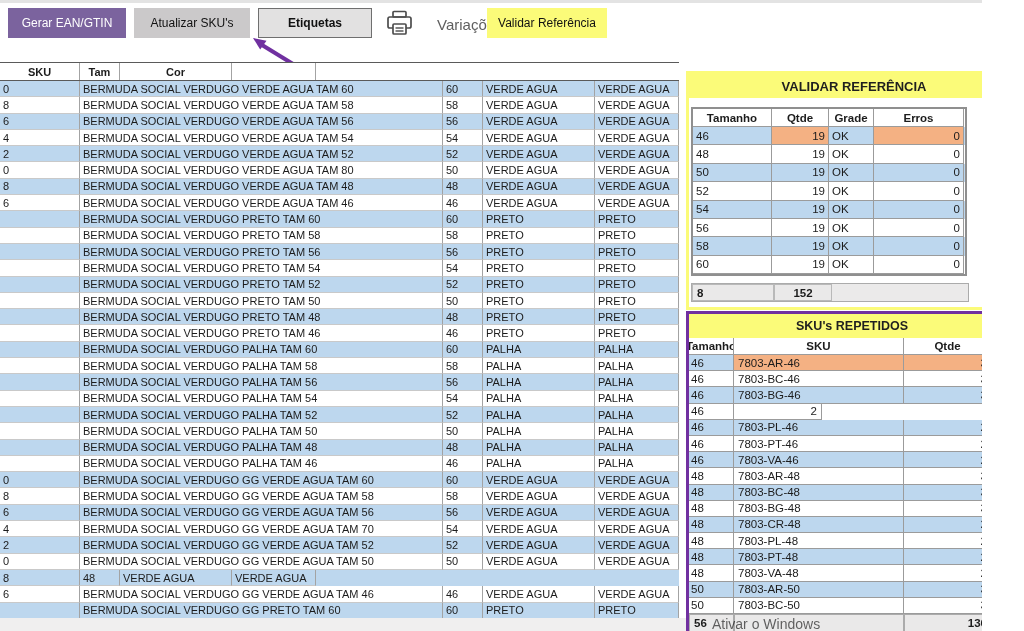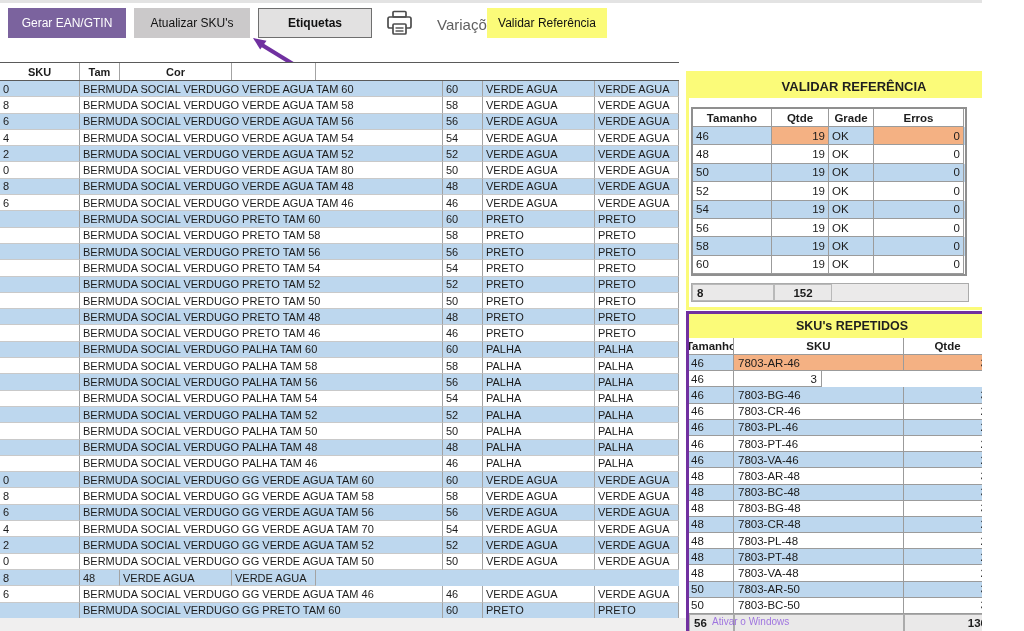--- a/index.html
+++ b/index.html
@@ -64,21 +64,21 @@
   .rp-row.blue{background:var(--row-blue,#BDD7EE)}
   .rp-row.rp-h{height:17px;font-weight:700;background:#fff}
   .rp-h .rp-cell{justify-content:center}
   .rp-cell{display:flex;align-items:center;padding:0 4px;overflow:hidden;white-space:nowrap;
            border-right:1px solid #9B9B9B;border-bottom:1px solid #9B9B9B}
   .r-tam{width:45px;padding:0 2px}.r-sku{width:170px}.r-qtde{width:88px}
   .rp-summary{display:flex;height:18px;font-weight:700}
   .rp-sum-cell{background:#EAE9E9;border:1px solid #ABABAB;display:flex;align-items:center;padding:0 4px;overflow:hidden}
 
   
-  #watermark{position:absolute;left:712px;top:616px;font-size:10px;color:#6d28d9;opacity:.6;white-space:nowrap}
+  #watermark{position:absolute;left:712px;top:616px;font-size:14px;color:#000000;opacity:.6;white-space:nowrap}
 </style>
 </head>
 <body>
 
 <div class="screen">
 
   <div class="top-strip"></div>
 
   <div class="btn" id="btn-gerar">Gerar EAN/GTIN</div>
   <div class="btn" id="btn-etiquetas">Etiquetas</div>
@@ -424,30 +424,30 @@
         <div class="rp-cell r-qtde">Qtde</div>
       </div>
       <div id="rp-body">
           <div class="rp-row blue">
             <div class="rp-cell r-tam">46</div>
             <div class="rp-cell r-sku hl">7803-AR-46</div>
             <div class="rp-cell r-qtde num hl">3</div>
           </div>
           <div class="rp-row">
             <div class="rp-cell r-tam">46</div>
+            <div class="rp-cell r-sku">7803-BC-46</div>
             <div class="rp-cell r-qtde num">3</div>
           </div>
           <div class="rp-row blue">
             <div class="rp-cell r-tam">46</div>
             <div class="rp-cell r-sku">7803-BG-46</div>
             <div class="rp-cell r-qtde num">3</div>
           </div>
           <div class="rp-row">
             <div class="rp-cell r-tam">46</div>
-            <div class="rp-cell r-sku">7803-CR-46</div>
             <div class="rp-cell r-qtde num">2</div>
           </div>
           <div class="rp-row blue">
             <div class="rp-cell r-tam">46</div>
             <div class="rp-cell r-sku">7803-PL-46</div>
             <div class="rp-cell r-qtde num">2</div>
           </div>
           <div class="rp-row">
             <div class="rp-cell r-tam">46</div>
             <div class="rp-cell r-sku">7803-PT-46</div>

